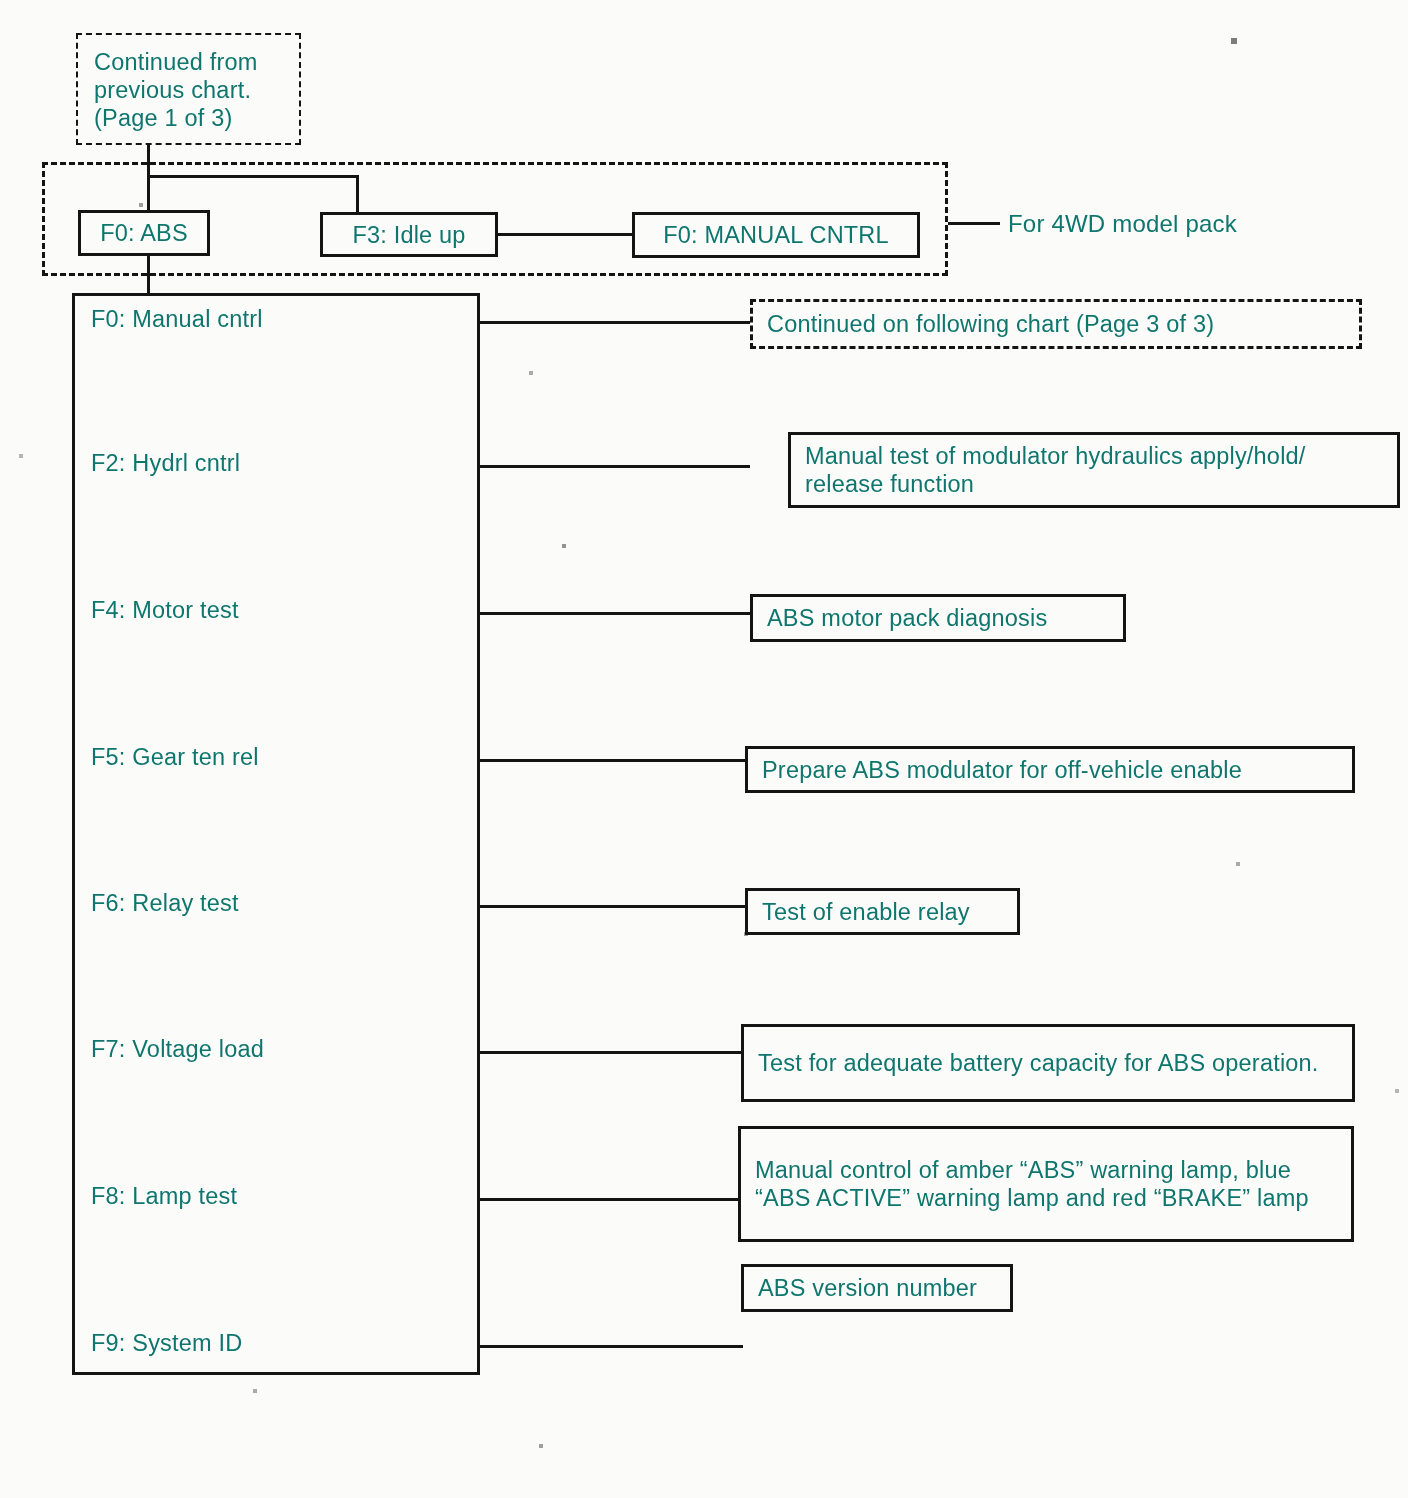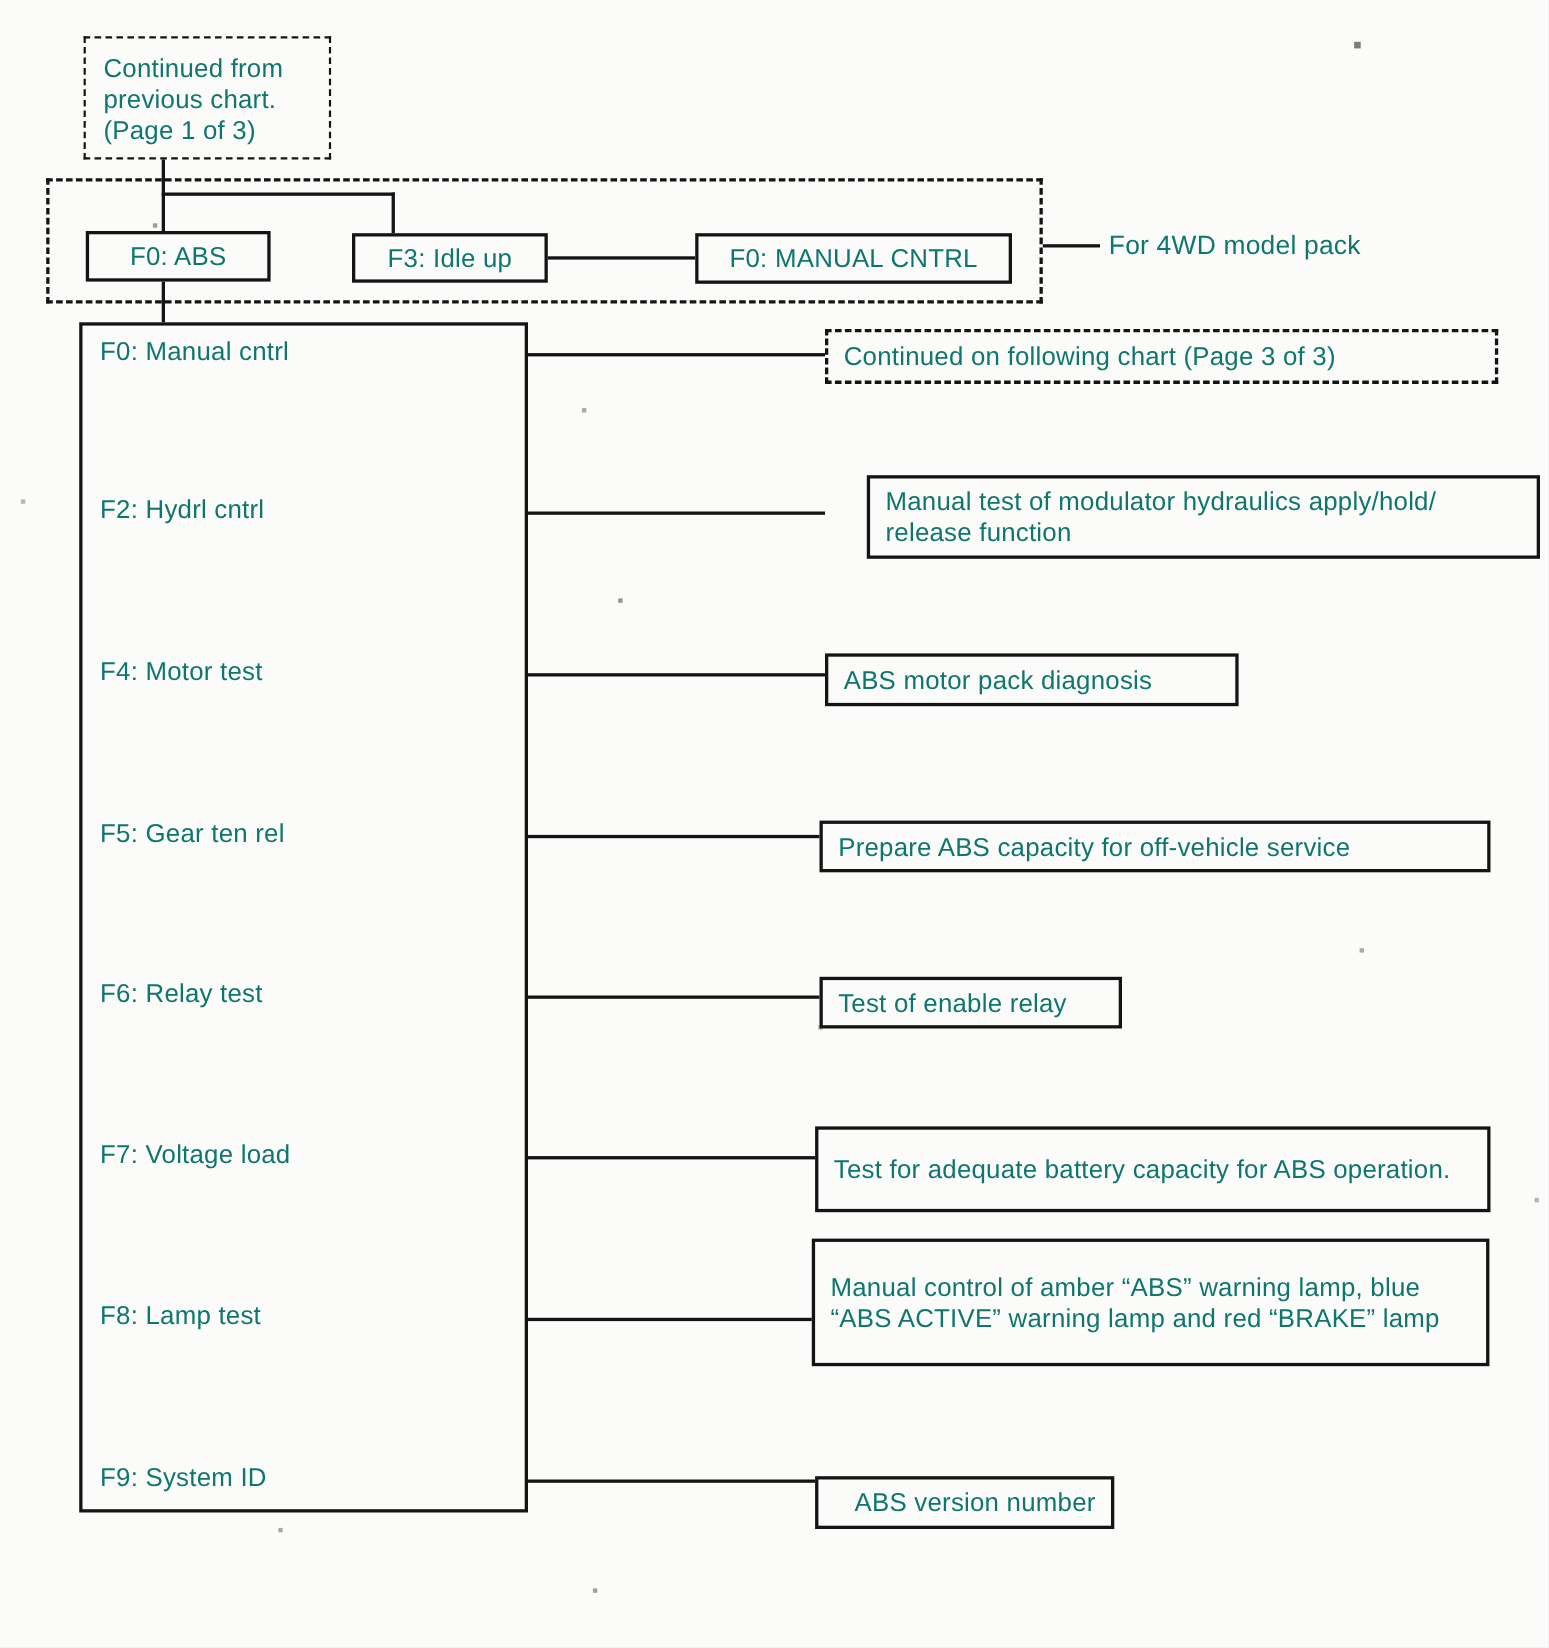--- a/index.html
+++ b/index.html
@@ -60,21 +60,21 @@
     <span>Continued from previous chart. (Page 1 of 3)</span>
   </div>
 
   <div class="vline" style="left:147px;top:145px;height:66px;"></div>
 
   <div class="box dashedb" style="left:42px;top:162px;width:906px;height:114px;background:transparent;"></div>
 
   <div class="hline" style="left:147px;top:175px;width:212px;"></div>
   <div class="vline" style="left:356px;top:175px;height:38px;"></div>
 
-  <div class="box centered" style="left:78px;top:210px;width:168px;height:46px;">
+  <div class="box centered" style="left:78px;top:210px;width:132px;height:46px;">
     <span>F0: ABS</span>
   </div>
   <div class="box centered" style="left:320px;top:212px;width:178px;height:45px;">
     <span>F3: Idle up</span>
   </div>
   <div class="hline" style="left:498px;top:233px;width:134px;"></div>
   <div class="box centered" style="left:632px;top:212px;width:288px;height:46px;">
     <span>F0: MANUAL CNTRL</span>
   </div>
 
@@ -109,31 +109,31 @@
 
   <div class="box padded" style="left:788px;top:432px;width:612px;height:76px;">
     <span>Manual test of modulator hydraulics apply/hold/ release function</span>
   </div>
 
   <div class="box padded" style="left:750px;top:594px;width:376px;height:48px;">
     <span>ABS motor pack diagnosis</span>
   </div>
 
   <div class="box padded" style="left:745px;top:746px;width:610px;height:47px;">
-    <span>Prepare ABS capacity for off-vehicle service</span>
+    <span>Prepare ABS modulator for off-vehicle enable</span>
   </div>
 
   <div class="box padded" style="left:745px;top:888px;width:275px;height:47px;">
     <span>Test of enable relay</span>
   </div>
 
   <div class="box padded" style="left:741px;top:1024px;width:614px;height:78px;">
     <span>Test for adequate battery capacity for ABS operation.</span>
   </div>
 
   <div class="box padded" style="left:738px;top:1126px;width:616px;height:116px;">
     <span>Manual control of amber “ABS” warning lamp, blue “ABS ACTIVE” warning lamp and red “BRAKE” lamp</span>
   </div>
 
-  <div class="box padded" style="left:741px;top:1342px;width:272px;height:48px;justify-content:flex-end;">
+  <div class="box padded" style="left:741px;top:1264px;width:272px;height:48px;">
     <span>ABS version number</span>
   </div>
 </div>
 
 </body></html>

